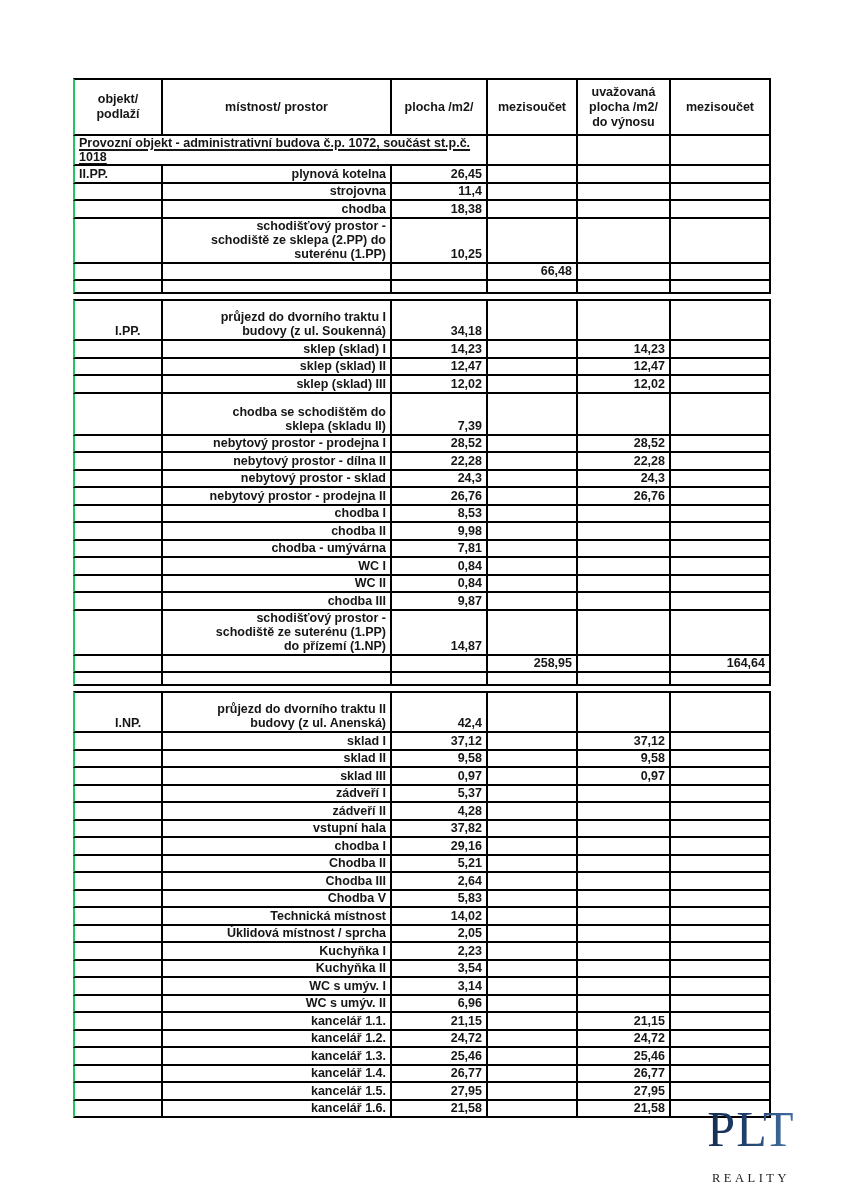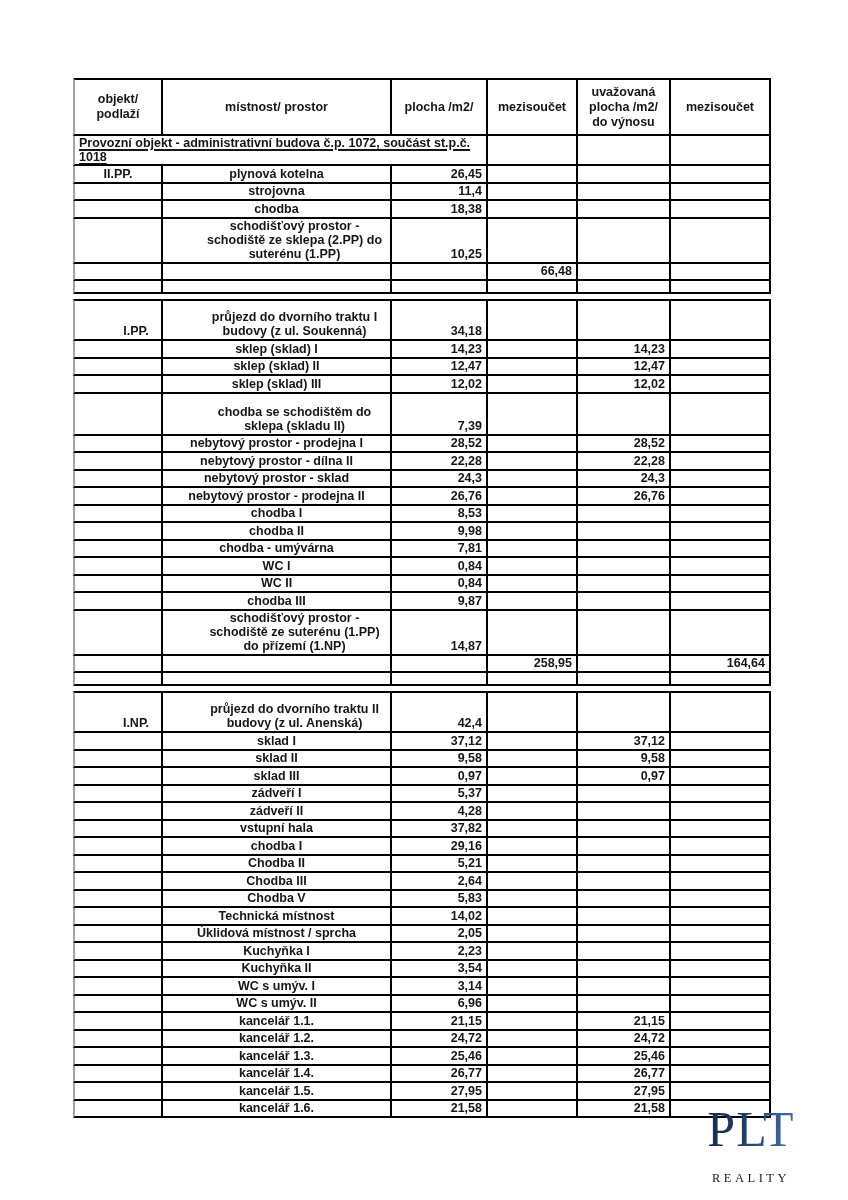--- a/index.html
+++ b/index.html
@@ -10,37 +10,37 @@
     border-collapse:separate;border-spacing:0;table-layout:fixed;
   }
   th,td{
     box-sizing:border-box;
     border-right:2px solid #000;
     border-bottom:2px solid #000;
     padding:0 4px;
     font-size:12.5px;font-weight:600;line-height:14px;
     overflow:hidden;white-space:normal;
   }
-  th:first-child,td:first-child{border-left:2px solid #a3a3a3;}
+  th:first-child,td:first-child{border-left:2px solid #22c55e;}
   thead th{border-top:2px solid #000;}
   tr.block-start td{border-top:2px solid #000;}
 
   thead th{
     height:58px;font-weight:700;text-align:center;vertical-align:middle;
     padding:2px 3px;line-height:15px;
   }
 
   tr.r-data td, tr.r-subtotal td{height:17.5px;}
   tr.tall td{height:42px;padding-left:40px;}
   tr.r-section td{height:18.5px;}
   tr.r-spacer td{height:13px;}
   tr.r-gap td{border:none !important;height:5px;padding:0;}
 
-  td.c-floor{text-align:center;vertical-align:bottom;padding-bottom:1px;}
-  td.c-room{text-align:center;vertical-align:bottom;padding-bottom:1px;}
+  td.c-floor{text-align:left;vertical-align:bottom;padding-bottom:1px;}
+  td.c-room{text-align:right;vertical-align:bottom;padding-bottom:1px;}
   td.c-num{text-align:right;vertical-align:bottom;padding-bottom:1px;}
   td.c-section{text-align:left;vertical-align:middle;}
   .section-text{font-weight:700;text-decoration:underline;text-decoration-thickness:2px;text-underline-offset:2px;}
 
   .logo{position:absolute;left:698px;top:1106px;width:106px;text-align:center;}
   .logo-plt{
     font-family:"Liberation Serif","DejaVu Serif",serif;
     font-size:50px;line-height:46px;font-weight:400;letter-spacing:1px;
     color:#1f3e6b;
   }

